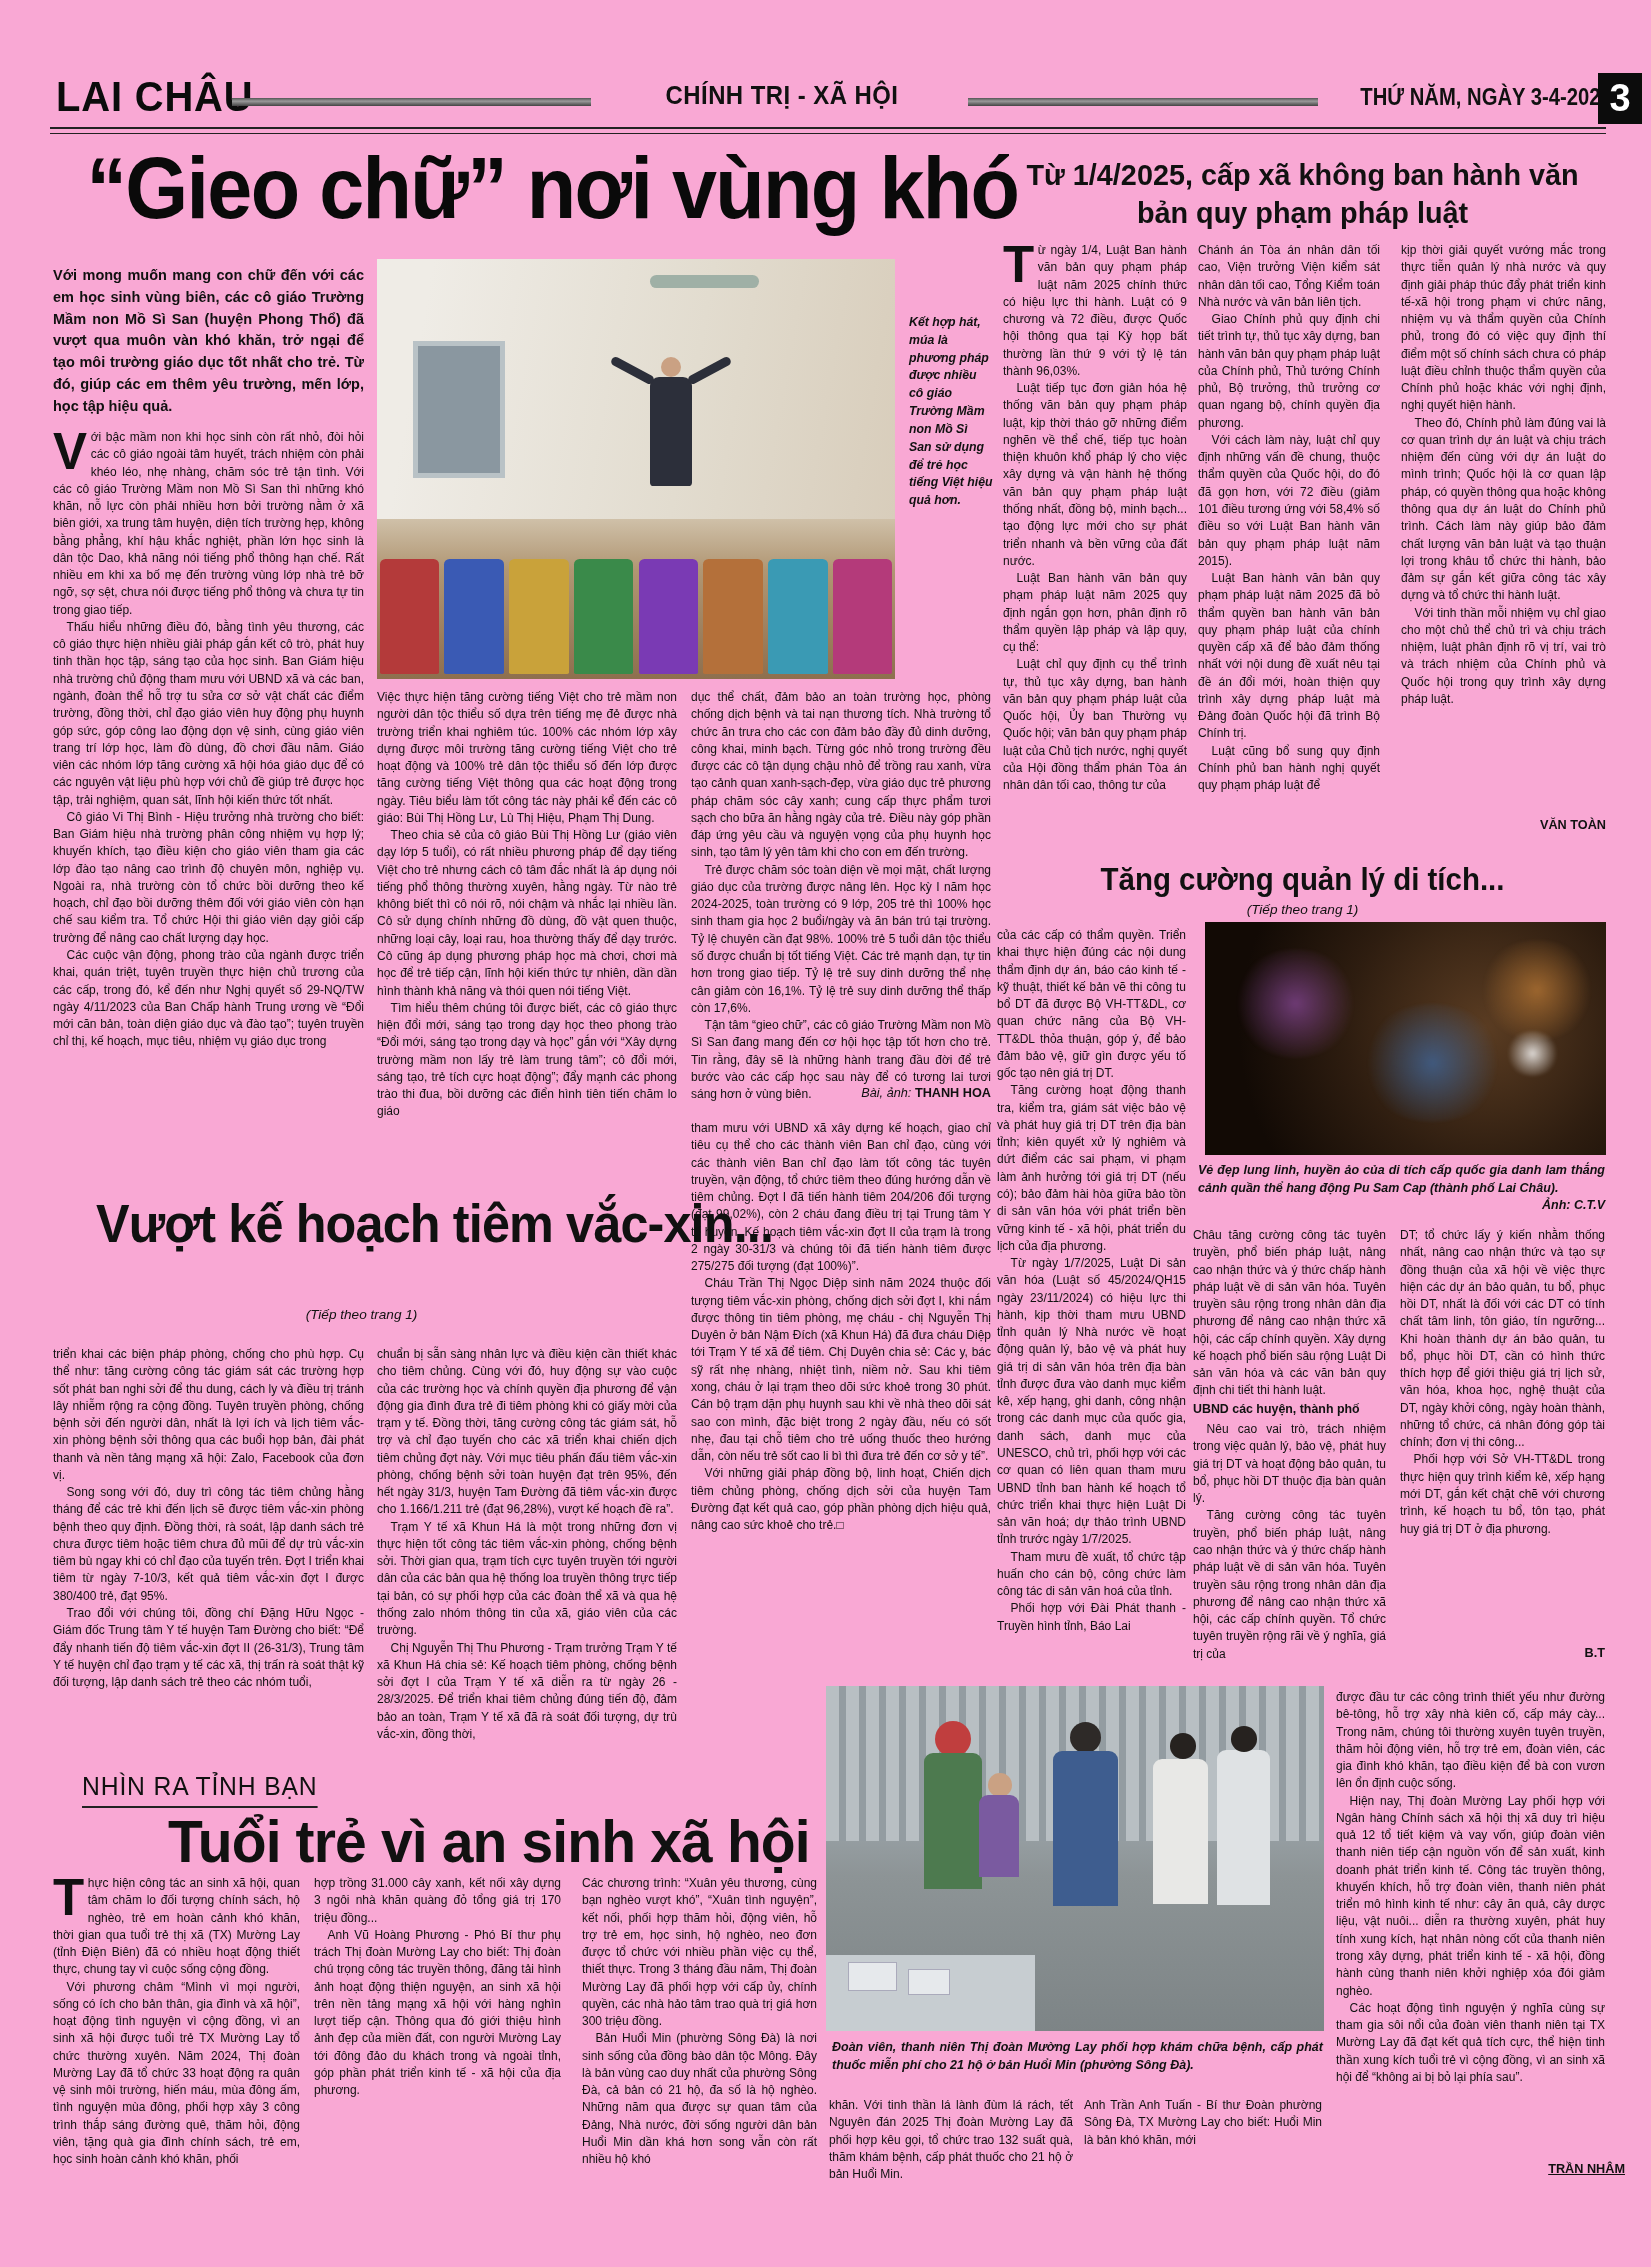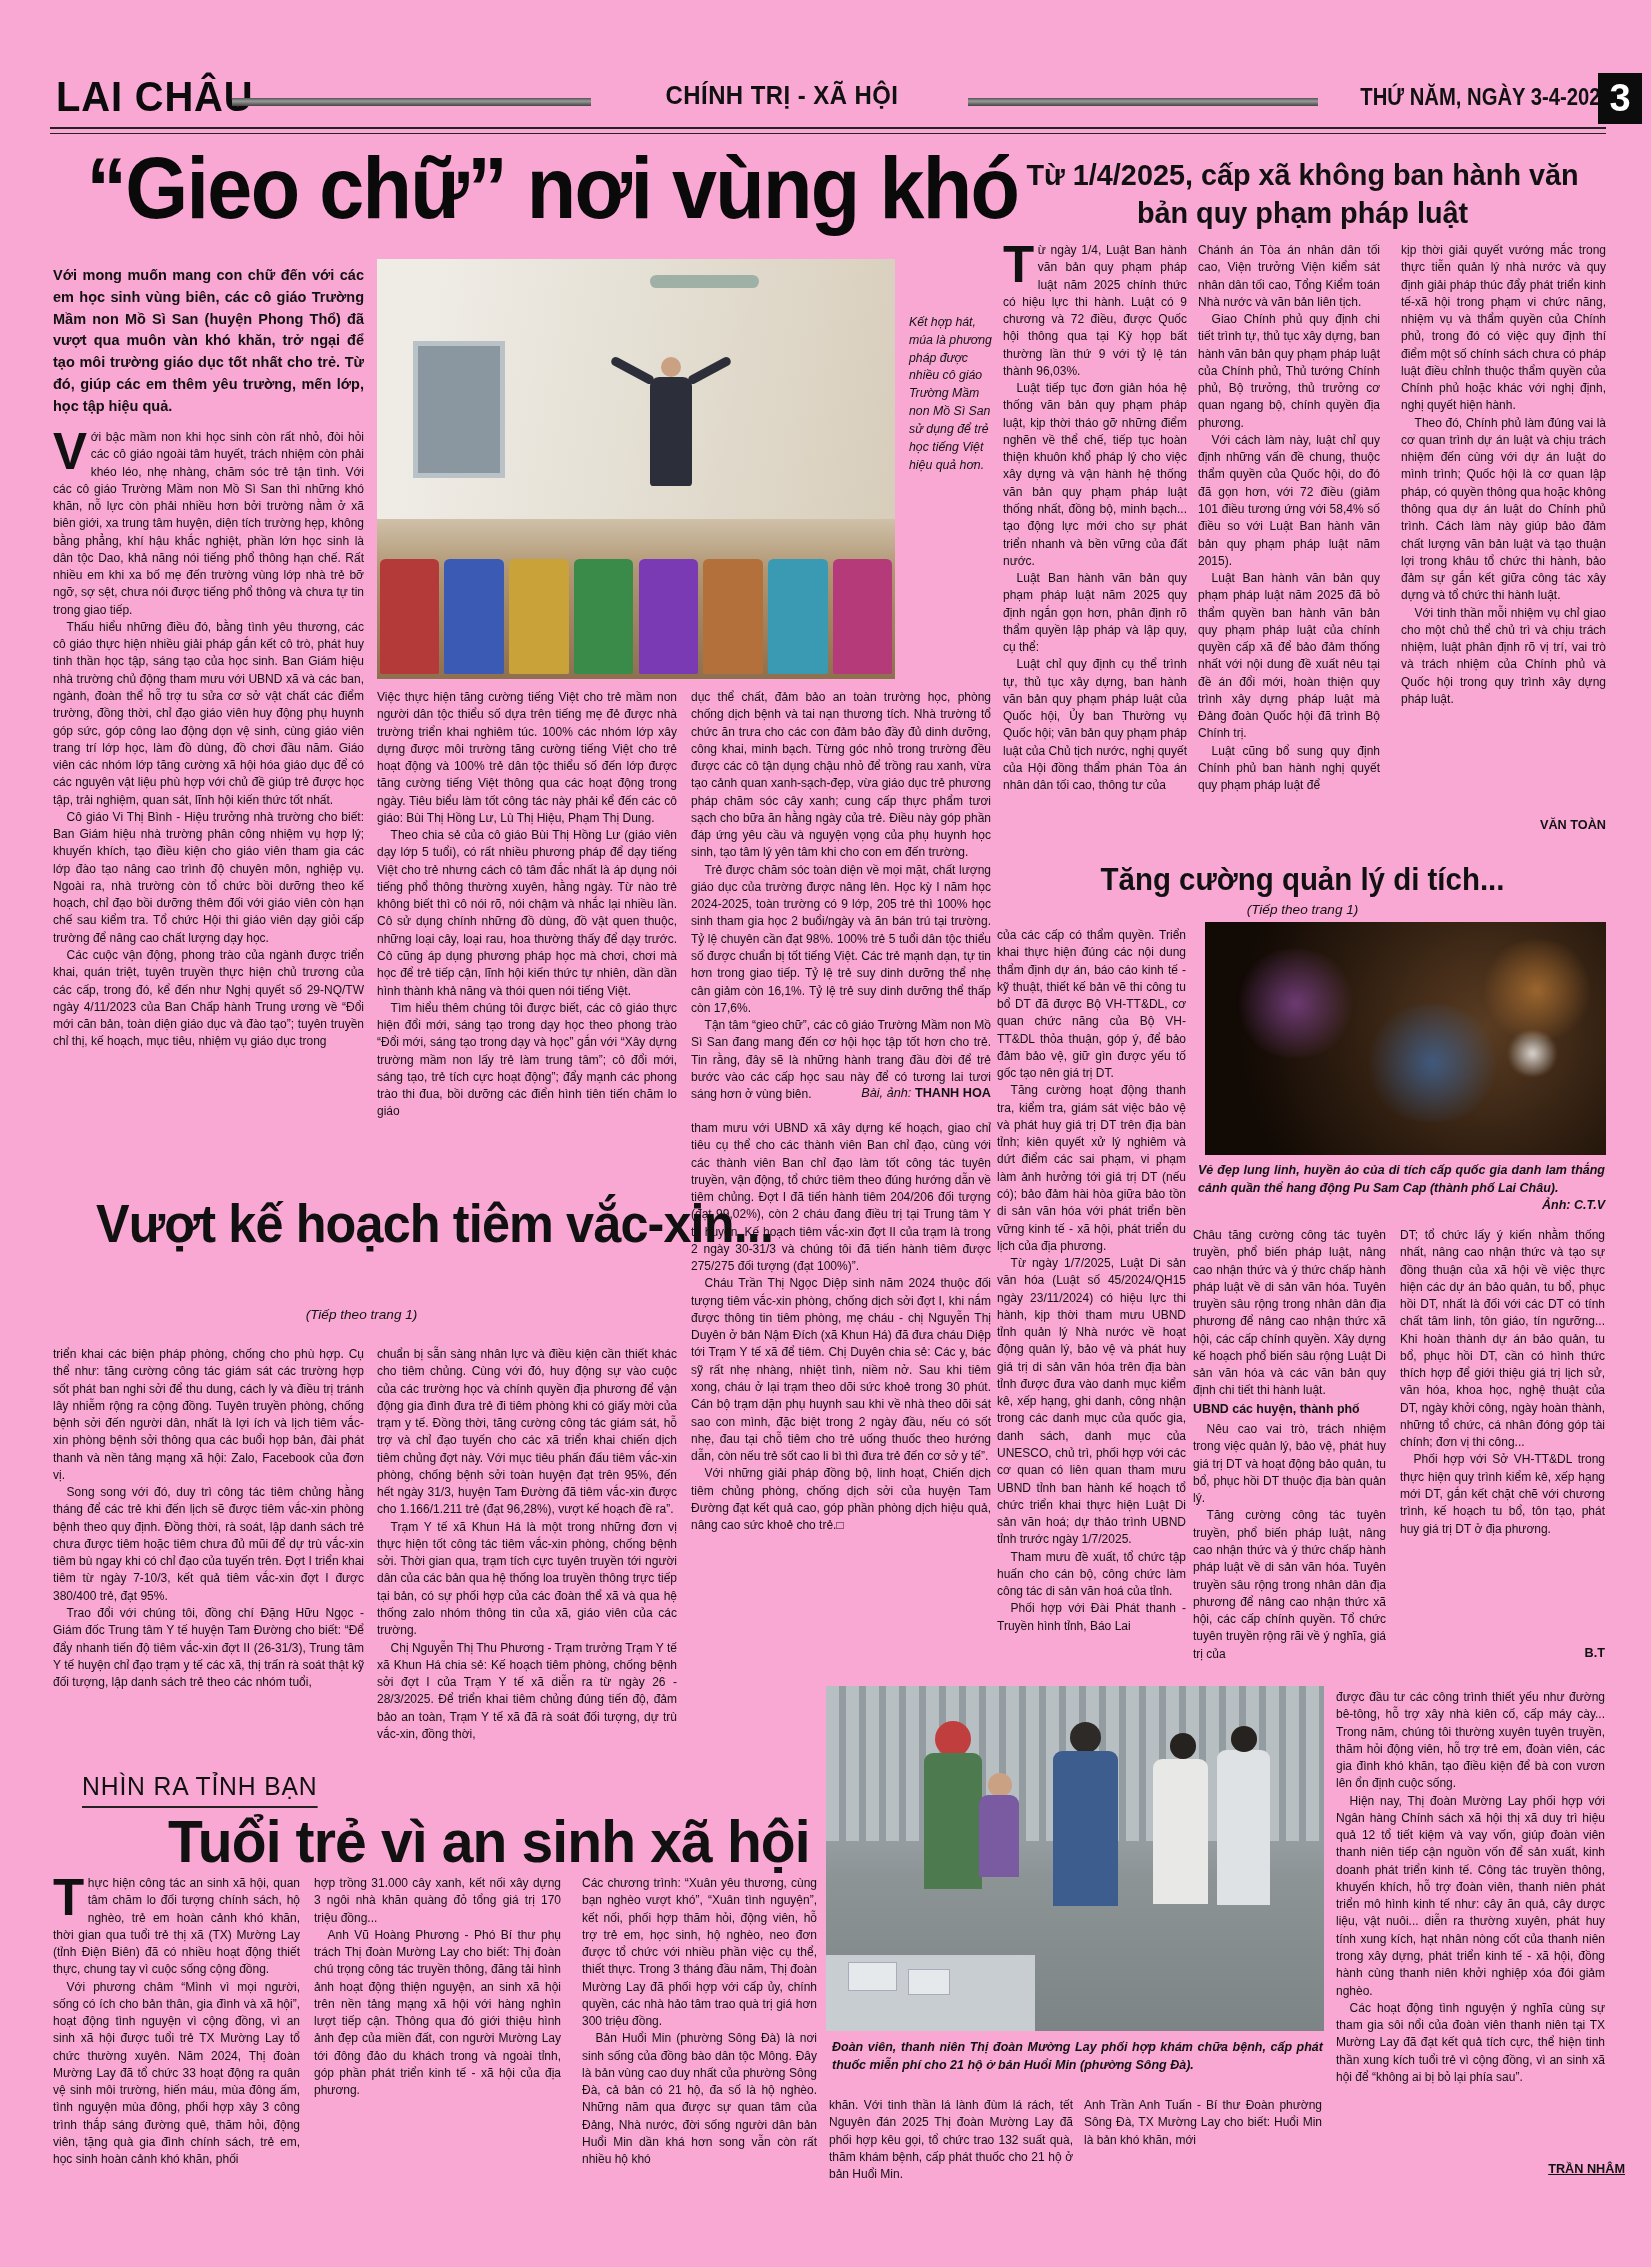--- a/index.html
+++ b/index.html
@@ -24,21 +24,21 @@
   
   .col{font-size:12px;line-height:1.44;text-align:justify;}
   .col p{margin:0;text-indent:13.6px;}
   .col p.flush{text-indent:0;}
   .intro{font-size:14.5px;font-weight:bold;line-height:1.5;text-align:justify;}
   .dropcap > p:first-child{text-indent:0;}
   .dropcap > p:first-child::first-letter{float:left;font-size:51px;line-height:.82;padding:1.8px 3.6px 0 0;font-weight:bold;}
   .byline{text-align:right;font-weight:bold;font-size:12.7px;margin-top:1.8px;}
   .byline .pre{font-style:italic;font-weight:normal;}
   .subhead{font-weight:bold;font-size:12.4px;margin:1.8px 0;}
-  .caption-side{font-size:12.3px;font-style:italic;font-weight:normal;line-height:1.45;text-align:left;}
+  .caption-side{font-size:12.3px;font-style:italic;font-weight:bold;line-height:1.45;text-align:left;}
   .caption{font-size:12.5px;font-style:italic;font-weight:bold;line-height:1.4;text-align:justify;}
   .photo-credit{text-align:right;font-style:italic;font-weight:bold;}
   
   .ph{position:absolute;overflow:hidden;}
   .ph1{background:linear-gradient(180deg,#e9e5dd 0%,#ddd5c8 40%,#cfc0a8 62%,#b09673 74%,#8e6f4e 100%);}
   .ph1 .wall{position:absolute;left:0;top:0;right:0;height:62%;background:linear-gradient(100deg,#efece6 10%,#e2dccf 60%,#d8cdbb);}
   .ph1 .win{position:absolute;background:#8a97a0;border:5.5px solid #b9c2c6;}
   .ph1 .fan{position:absolute;width:109px;height:12.7px;background:#9fb0a6;border-radius:6.4px;}
   .ph1 .teacher{position:absolute;width:42px;height:109px;background:#2c2f3a;border-radius:9px 9px 3.6px 3.6px;}
   .ph1 .teacher:before{content:"";position:absolute;top:-20px;left:11px;width:20px;height:20px;border-radius:50%;background:#caa183;}

